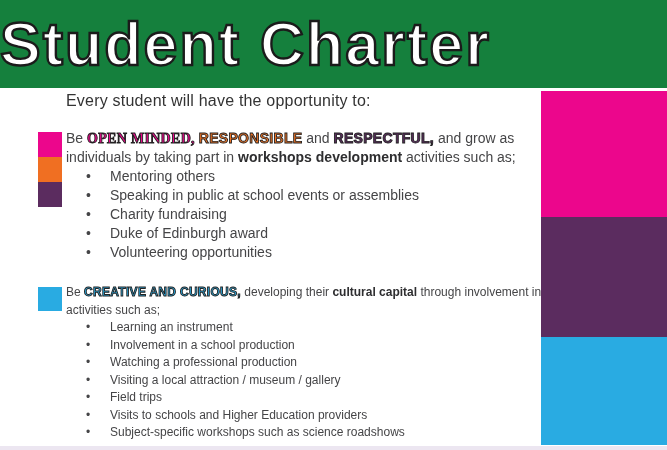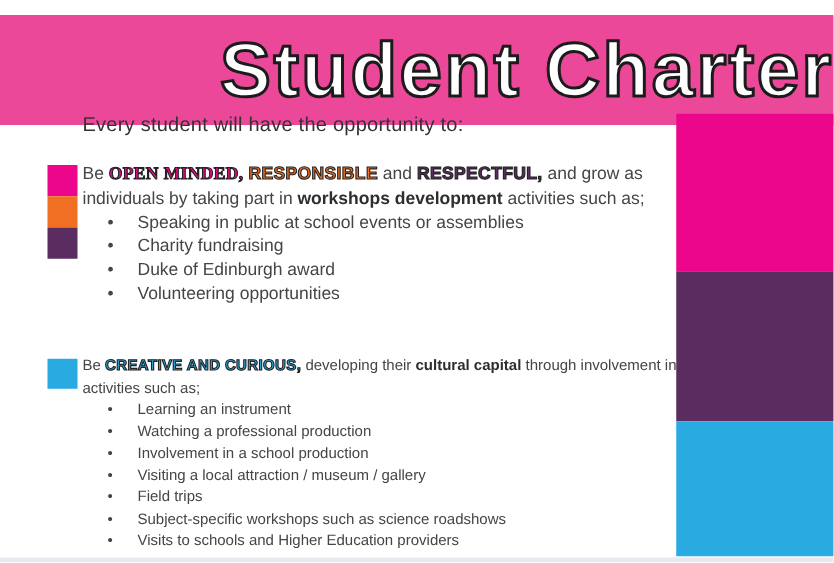--- a/index.html
+++ b/index.html
@@ -2,22 +2,22 @@
 <html><head>
 <meta charset="utf-8">
 <style>
   html,body{margin:0;padding:0;background:#fff;}
   .slide{
     position:relative;width:667px;height:450px;overflow:hidden;
     background:#ffffff;font-family:"Liberation Sans",sans-serif;
   }
   
   .banner{
-    position:absolute;left:0;top:12px;width:667px;height:88px;
-    background:#ec4899;display:flex;align-items:center;justify-content:flex-end;
+    position:absolute;left:0;top:0;width:667px;height:88px;
+    background:#15803d;display:flex;align-items:center;justify-content:flex-start;
   }
   .banner h1{
     margin:0;font-size:61px;font-weight:700;letter-spacing:2px;
     color:#ffffff;-webkit-text-stroke:2.4px #1b1b1b;
     text-shadow:0 0 1px #1b1b1b;white-space:nowrap;
   }
   
   .rail-block{position:absolute;right:0;width:126px;}
   .rail-pink  {top:91px;height:126px;background:#ec068c;}
   .rail-purple{top:217px;height:120px;background:#5b2c5f;}
@@ -62,39 +62,40 @@
 
   <p class="intro-heading">Every student will have the opportunity to:</p>
 
   <div class="swatch sw-pink"></div>
   <div class="swatch sw-orange"></div>
   <div class="swatch sw-purple"></div>
 
   <div class="section section-1">
     <p><span>Be </span><span class="kw kw-pink">OPEN MINDED,</span><span> </span><span class="kw kw-orange">RESPONSIBLE</span><span> and </span><span class="kw kw-purple">RESPECTFUL,</span><span> and grow as individuals by taking part in </span><span class="emph">workshops development</span><span> activities such as;</span></p>
     <ul>
+      <li>Mentoring others</li>
       <li>Speaking in public at school events or assemblies</li>
       <li>Charity fundraising</li>
       <li>Duke of Edinburgh award</li>
       <li>Volunteering opportunities</li>
     </ul>
   </div>
 
   <div class="swatch sw-blue"></div>
 
   <div class="section section-2">
     <p><span>Be </span><span class="kw kw-blue">CREATIVE AND CURIOUS,</span><span> developing their </span><span class="emph">cultural capital</span><span> through involvement in activities such as;</span></p>
     <ul>
       <li>Learning an instrument</li>
+      <li>Involvement in a school production</li>
       <li>Watching a professional production</li>
-      <li>Involvement in a school production</li>
       <li>Visiting a local attraction / museum / gallery</li>
       <li>Field trips</li>
+      <li>Visits to schools and Higher Education providers</li>
       <li>Subject-specific workshops such as science roadshows</li>
-      <li>Visits to schools and Higher Education providers</li>
     </ul>
   </div>
 
   <div class="rail-block rail-pink"></div>
   <div class="rail-block rail-purple"></div>
   <div class="rail-block rail-blue"></div>
 
   <div class="bottom-strip"></div>
 
 </div>

